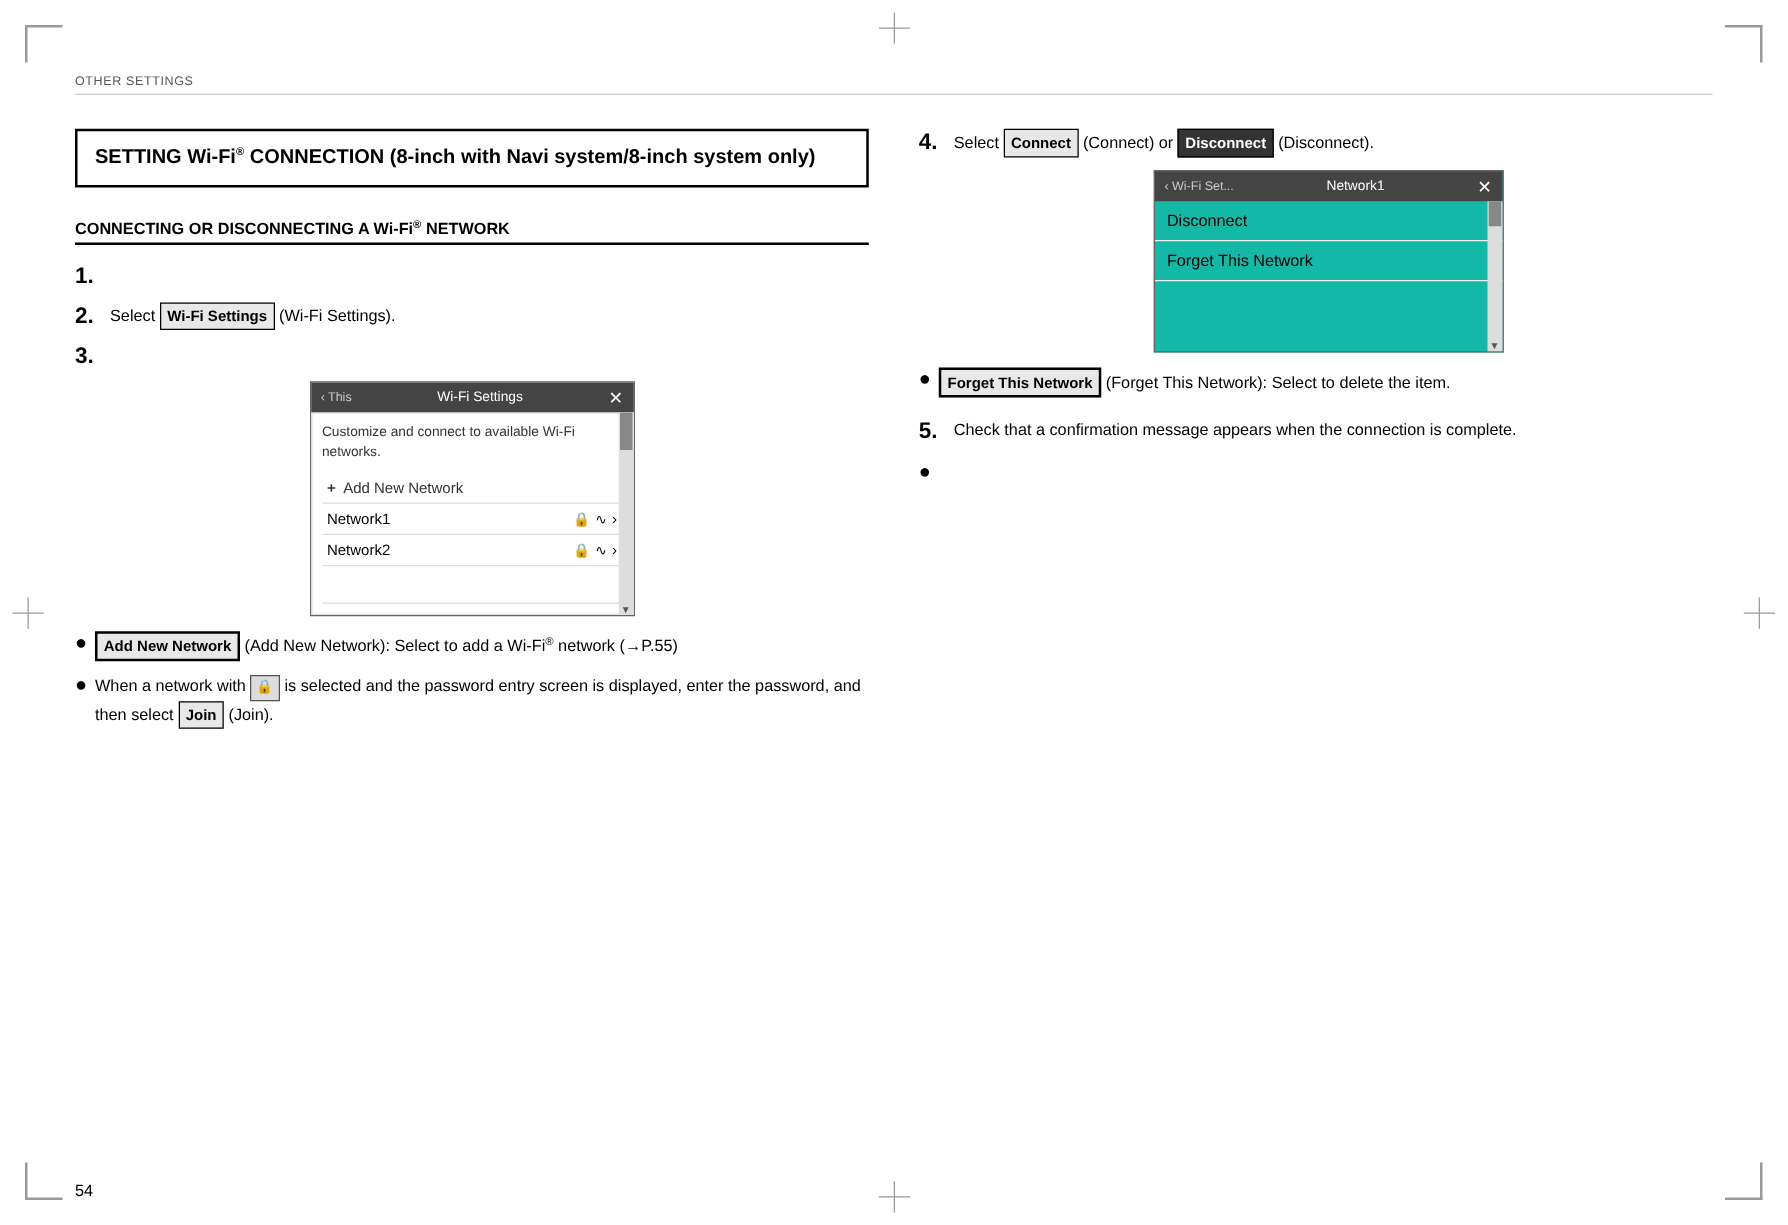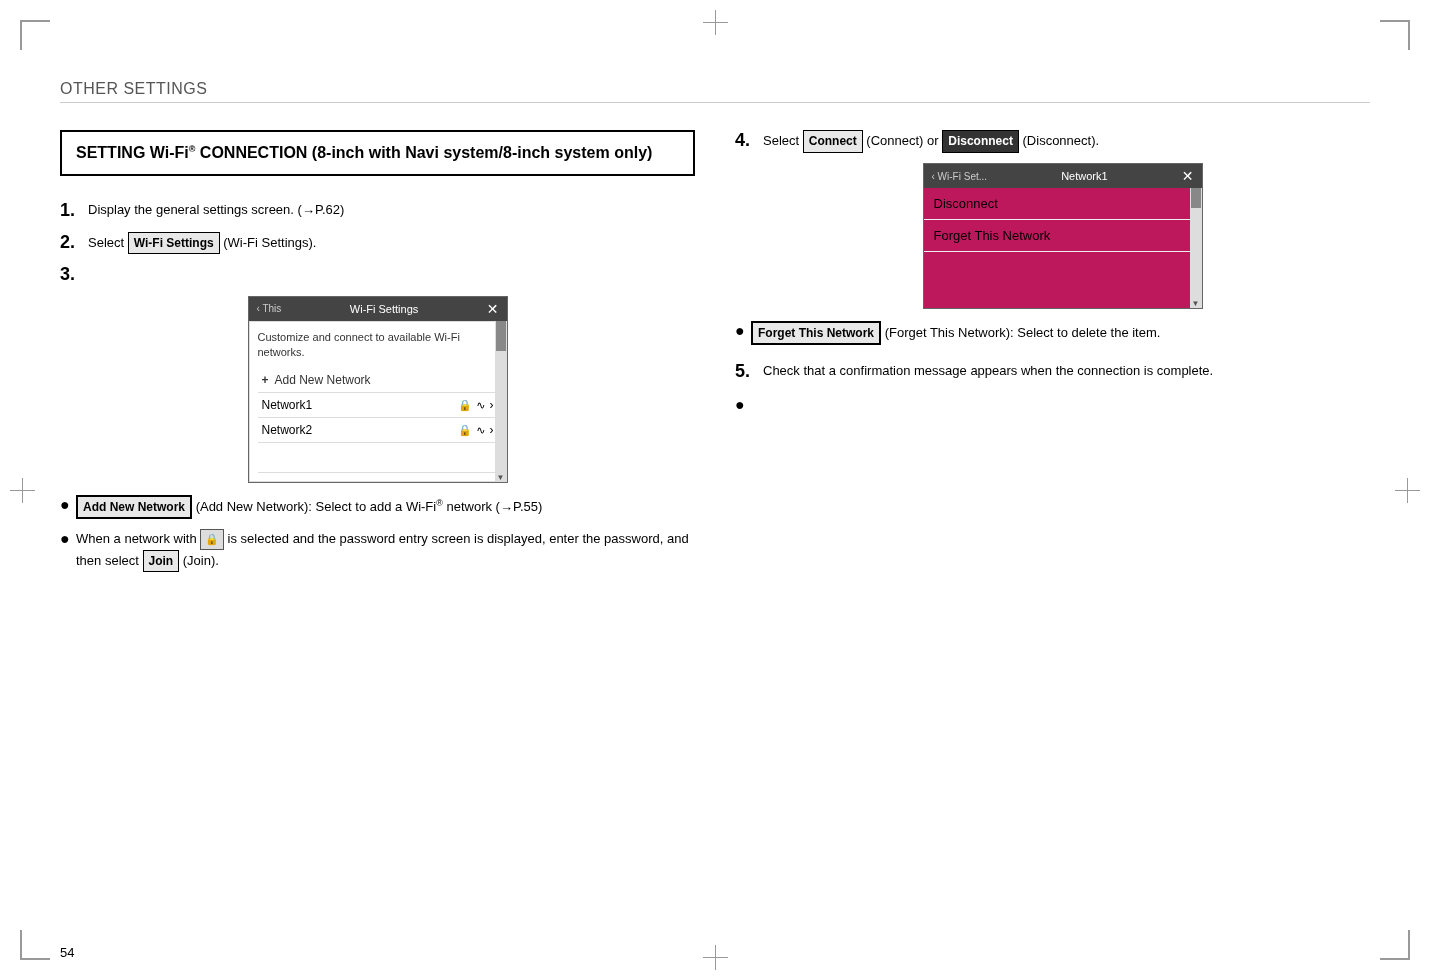--- a/index.html
+++ b/index.html
@@ -88,27 +88,26 @@
     .main-content {
       position: absolute;
       top: 60px;
       left: 60px;
       right: 60px;
       bottom: 60px;
     }
 
     
     .section-label {
-      font-size: 16px;
+      font-size: 10px;
       color: #555;
       letter-spacing: 0.5px;
       border-bottom: 1px solid #ccc;
       padding-bottom: 4px;
       margin-bottom: 16px;
-      margin-top: 20px;
     }
 
     
     .two-col {
       display: flex;
       gap: 40px;
       margin-top: 27px;
     }
 
     .left-col {
@@ -300,21 +299,21 @@
     }
 
     
     .arrow-right {
       font-size: 12px;
     }
 
     
     .ui-mockup-right {
       border: 1px solid #666;
-      background: #be185d;
+      background: #14b8a6;
       width: 280px;
       margin: 10px auto;
       font-size: 12px;
       position: relative;
     }
 
     .ui-mockup-right-header {
       background: #444;
       color: #fff;
       display: flex;
@@ -370,26 +369,26 @@
   <div class="two-col">
 
     <div class="left-col">
 
       <div class="title-box">
         <h1>
           SETTING Wi-Fi<sup>®</sup> CONNECTION (8-inch with Navi system/8-inch system only)
         </h1>
       </div>
 
+      <div class="sub-section-title">
+        CONNECTING OR DISCONNECTING A Wi-Fi<sup>®</sup> NETWORK
+      </div>
 
       <div class="step">
         <div class="step-number">1.</div>
-        <div class="step-content">
-          Display the general settings screen. (→P.62)
-        </div>
       </div>
 
       <div class="step">
         <div class="step-number">2.</div>
         <div class="step-content">
           Select <span class="btn-label">Wi-Fi Settings</span> (Wi-Fi Settings).
         </div>
       </div>
 
       <div class="step">

